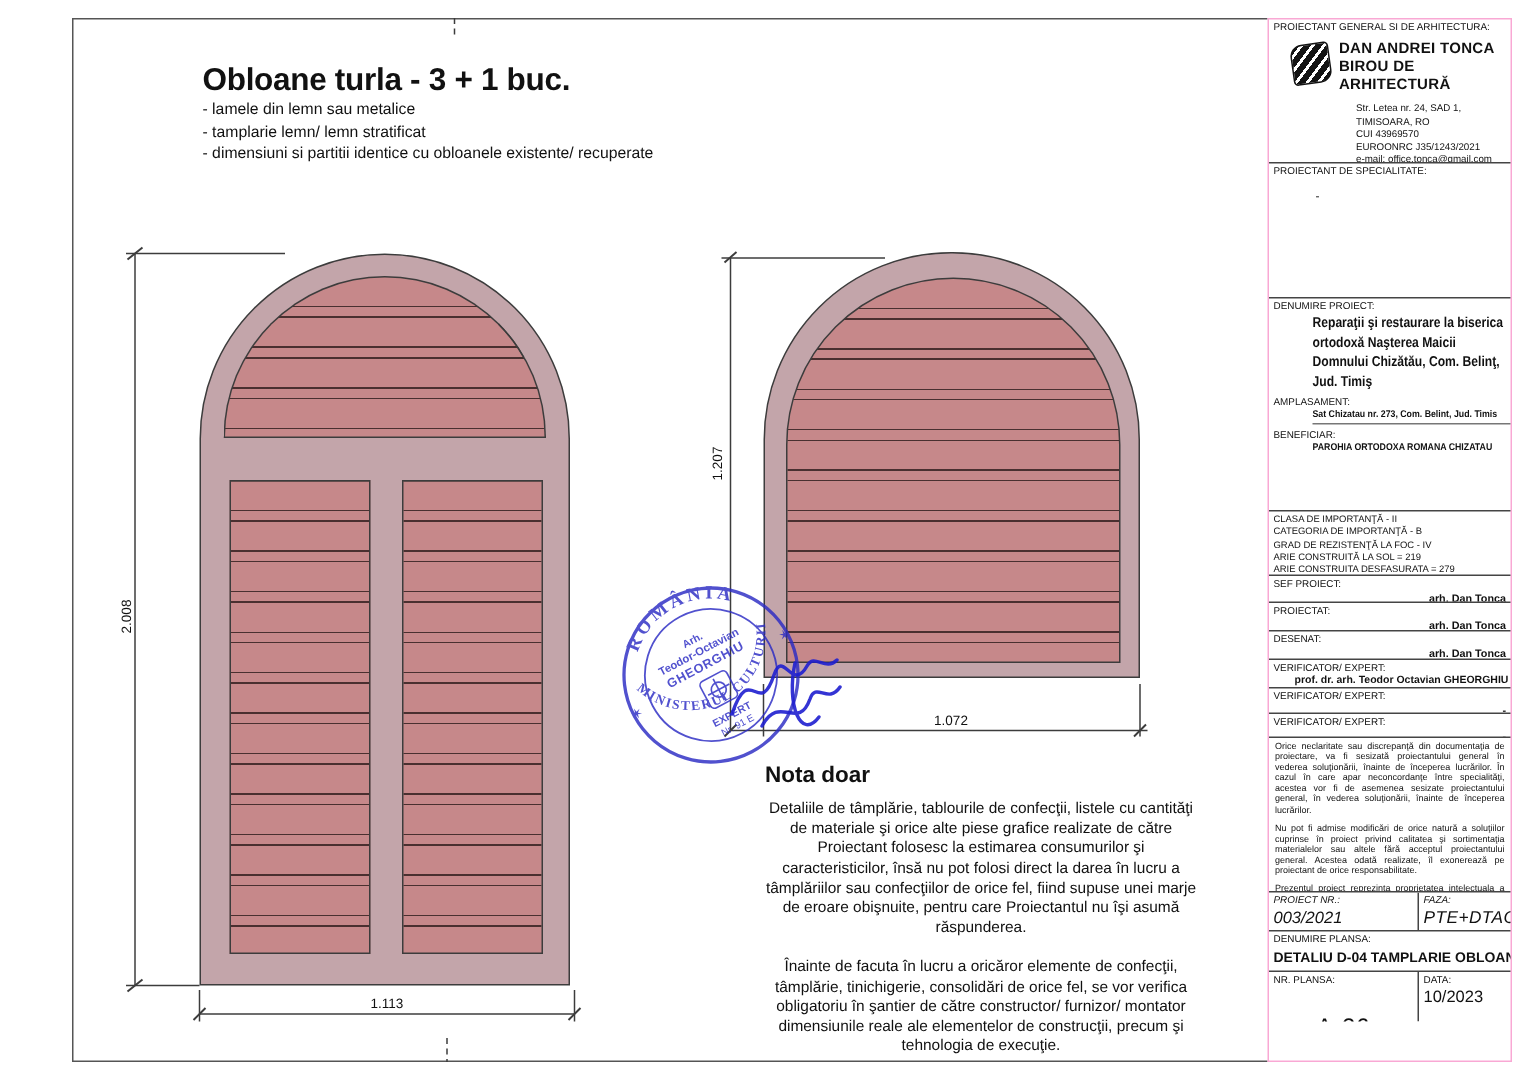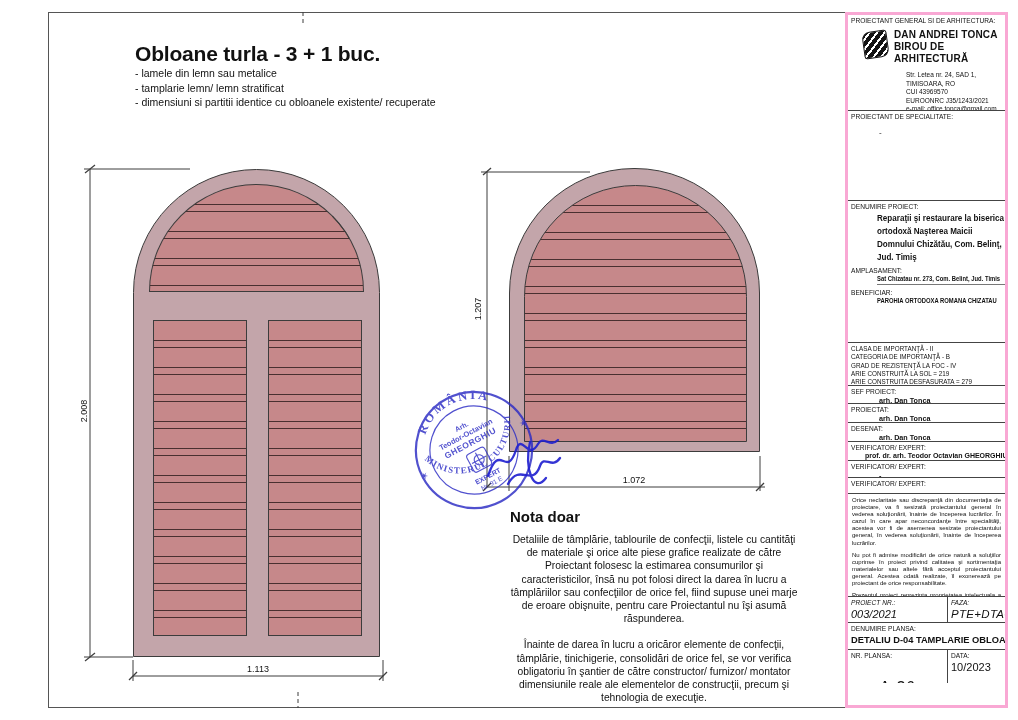--- a/index.html
+++ b/index.html
@@ -30,39 +30,39 @@
   .dim{position:absolute;font-size:9px;color:#111;background:transparent;text-align:center;}
   .dim.v{transform:rotate(-90deg);}
 
   
   .nota{position:absolute;left:510px;top:508px;width:288px;}
   .nota h2{margin:0 0 8px 0;font-size:15px;}
   .nota p{margin:0 0 13px 0;font-size:10.3px;line-height:13.2px;text-align:center;}
 
   
   .tb{position:absolute;left:845px;top:12px;width:163px;height:696px;background:#fff;
-      border:3px solid #f9a8d4;box-sizing:border-box;font-size:6.6px;}
+      border:1px solid #f9a8d4;box-sizing:border-box;font-size:6.6px;}
   .tbrow{position:relative;border-bottom:1px solid #444;box-sizing:border-box;padding:2px 3px;overflow:hidden;}
   .tbrow:last-child{border-bottom:none;}
   .lbl{font-size:6.6px;color:#111;}
   .logo-row{display:flex;align-items:flex-start;margin-top:5px;}
   .logo{width:27px;height:25px;margin:2px 6px 0 12px;border-radius:8px 3px 8px 3px;
         background:repeating-linear-gradient(135deg,#131313 0 4px,#ffffff 4px 6px);
         border:1.5px solid #131313;transform:rotate(-8deg);}
   .cname{font-size:10px;font-weight:bold;line-height:12px;letter-spacing:.2px;}
   .addr{margin:6px 0 0 55px;font-size:6.5px;line-height:8.6px;}
   .dash-val{margin:8px 0 0 28px;font-size:8px;}
   .proj-title{margin:1px 0 0 26px;width:158px;font-size:9.5px;font-weight:bold;line-height:13px;
               transform:scaleX(.85);transform-origin:left top;}
   .sub-lbl{margin-top:4px;}
   .sub-val{margin:1px 0 1px 26px;font-size:6.5px;font-weight:bold;white-space:nowrap;
            transform:scaleX(.9);transform-origin:left top;}
   .sub-val.rule{border-bottom:1px solid #777;padding-bottom:2px;width:148px;}
   .info-line{font-size:6.3px;line-height:8.3px;white-space:nowrap;}
-  .role-val{margin:1px 0 0 28px;font-size:7.2px;font-weight:bold;white-space:nowrap;}
+  .role-val{margin:1px 0 0 28px;font-size:7.2px;font-weight:bold;white-space:nowrap;text-align:right;}
   .role-val.long{margin-left:14px;font-size:7px;}
   .disc{font-size:6px;line-height:7.1px;text-align:justify;margin:0 0 5px 0;}
   .split{display:flex;padding:0;}
   .cell{box-sizing:border-box;padding:2px 3px;flex:1;}
   .cell.left{width:100px;flex:none;border-right:1px solid #444;}
   .val-md{font-size:11px;margin-top:2px;}
   .val-faza{font-size:11.5px;margin-top:2px;letter-spacing:.3px;}
   .val-bold{font-size:9.3px;font-weight:bold;margin-top:3px;white-space:nowrap;}
   .val-big{font-size:16px;text-align:center;margin-top:20px;letter-spacing:.5px;}
 </style>
@@ -120,21 +120,21 @@
   </svg>
 
   <div class="dim v" style="left:64px;top:406px;width:40px;">2.008</div>
   <div class="dim" style="left:228px;top:664px;width:60px;">1.113</div>
   <div class="dim v" style="left:458px;top:304px;width:40px;">1.207</div>
   <div class="dim" style="left:604px;top:475px;width:60px;">1.072</div>
 
   <div class="nota">
     <h2>Nota doar</h2>
     <p>Detaliile de tâmplărie, tablourile de confecţii, listele cu cantităţi de materiale şi orice alte piese grafice realizate de către Proiectant folosesc la estimarea consumurilor şi caracteristicilor, însă nu pot folosi direct la darea în lucru a tâmplăriilor sau confecţiilor de orice fel, fiind supuse unei marje de eroare obişnuite, pentru care Proiectantul nu îşi asumă răspunderea.</p>
-    <p>Înainte de darea în lucru a oricăror elemente de confecţii, tâmplărie, tinichigerie, consolidări de orice fel, se vor verifica obligatoriu în şantier de către constructor/ furnizor/ montator dimensiunile reale ale elementelor de construcţii, precum şi tehnologia de execuţie.</p>
+    <p>Înainte de facuta în lucru a oricăror elemente de confecţii, tâmplărie, tinichigerie, consolidări de orice fel, se vor verifica obligatoriu în şantier de către constructor/ furnizor/ montator dimensiunile reale ale elementelor de construcţii, precum şi tehnologia de execuţie.</p>
   </div>
 
   <svg class="overlay" style="left:396px;top:372px;" width="156" height="156" viewBox="0 0 156 156">
     <g transform="rotate(-28 78 78)" fill="#2b2bc4" opacity="0.82">
       <circle cx="78" cy="78" r="58" fill="none" stroke="#2b2bc4" stroke-width="2.2"></circle>
       <circle cx="78" cy="78" r="44" fill="none" stroke="#2b2bc4" stroke-width="1.2"></circle>
       <defs>
         <path id="arcTop" d="M 28,88 A 51 51 0 1 1 128,88"></path>
         <path id="arcBot" d="M 30,64 A 51 51 0 0 0 126,64"></path>
       </defs>

